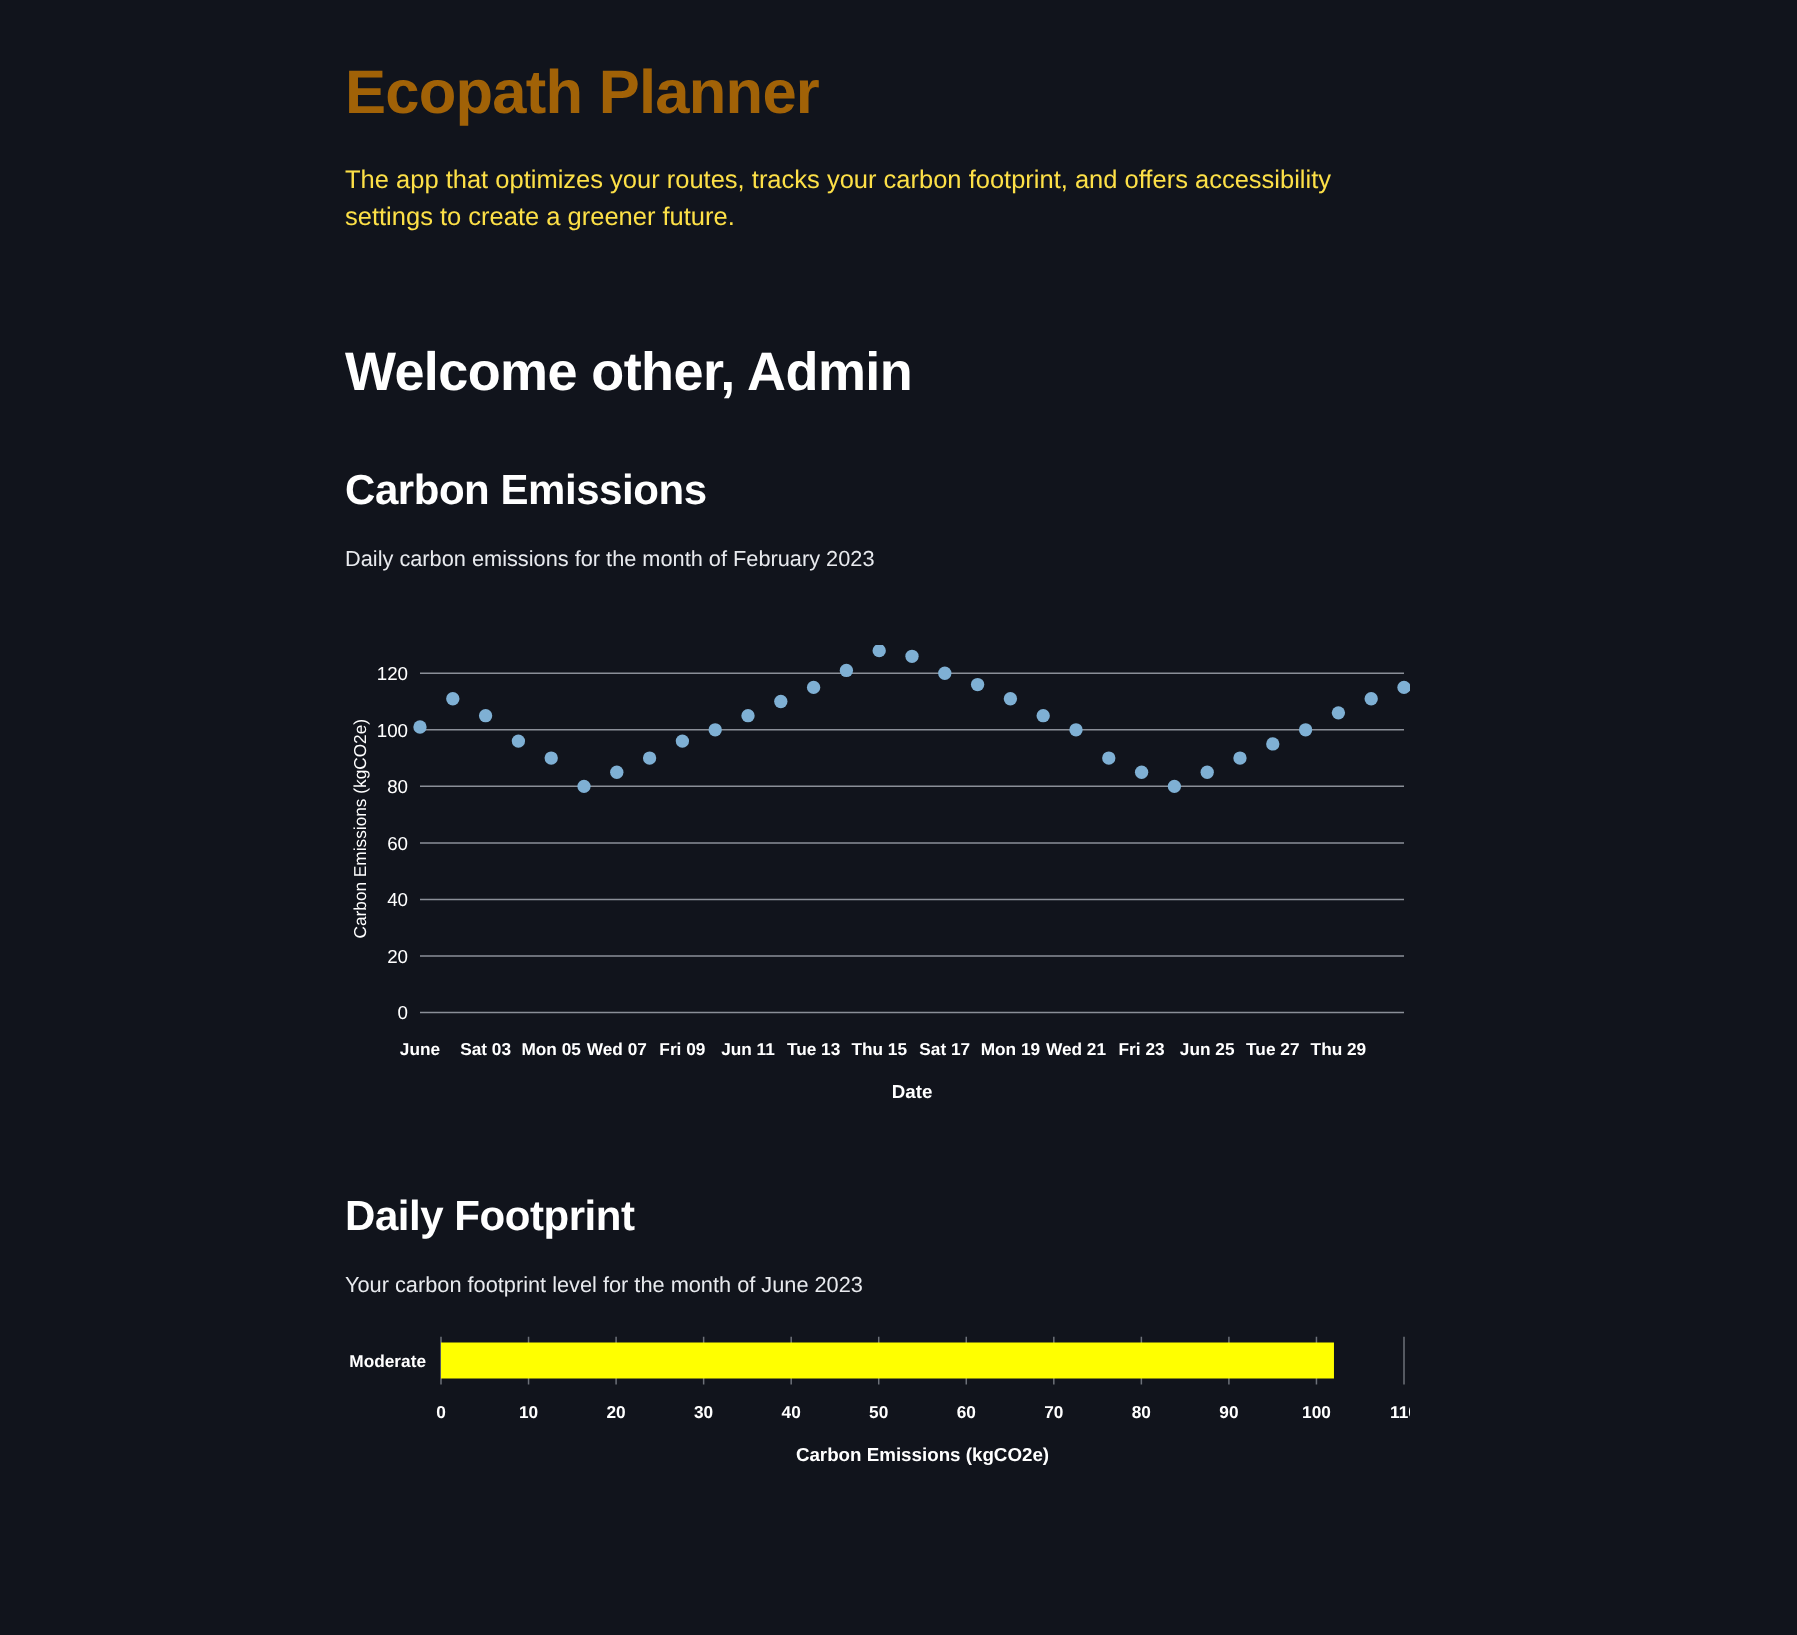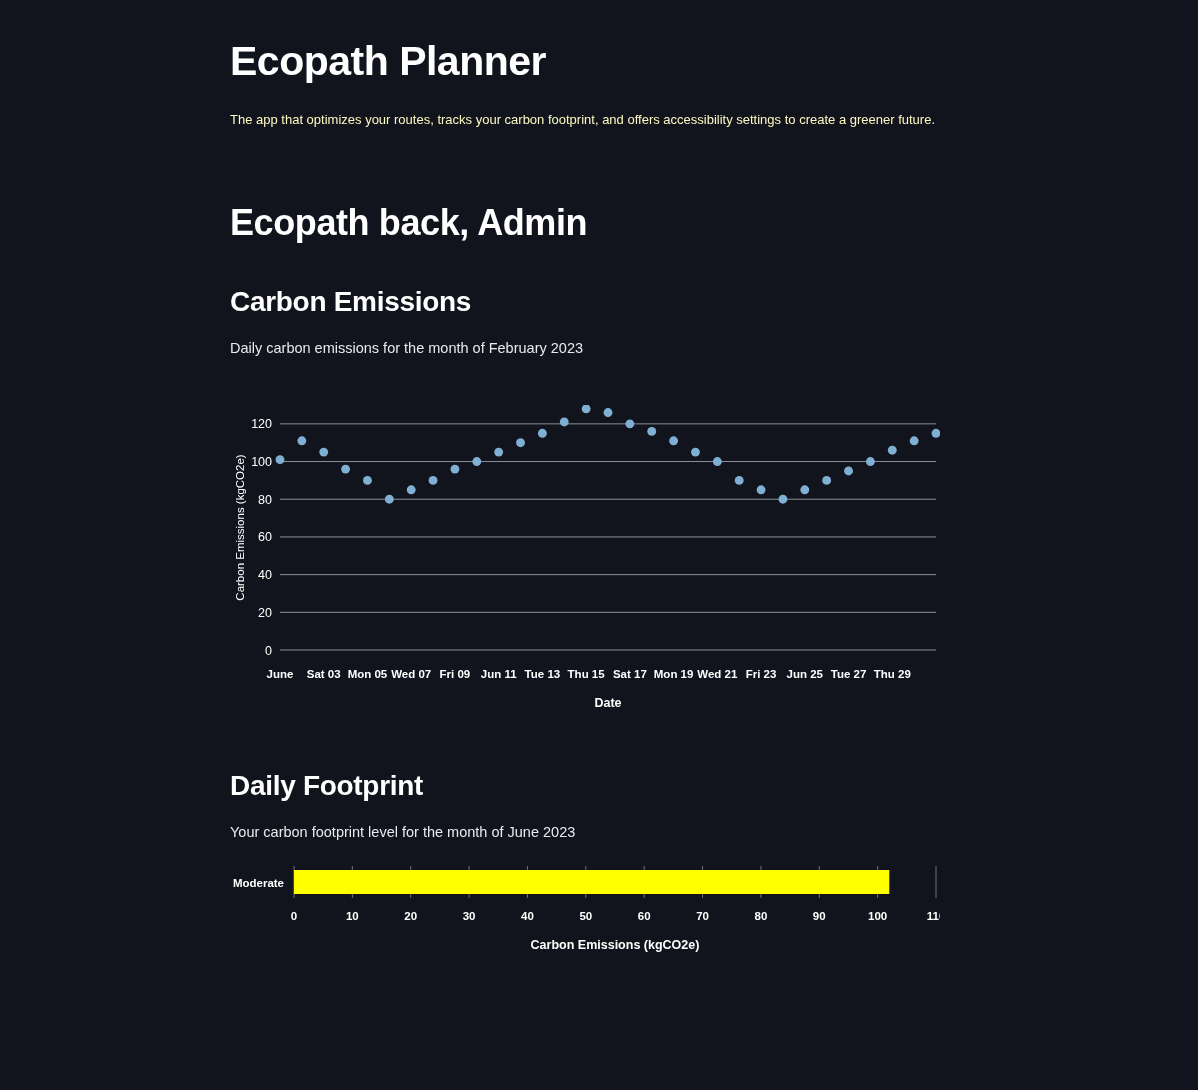--- a/index.html
+++ b/index.html
@@ -8,24 +8,24 @@
     background: #11141c;
     font-family: "Liberation Sans", sans-serif;
     color: #ffffff;
     overflow: hidden;
   }
   .page { position: relative; width: 1198px; height: 1090px; }
   .content { position: absolute; left: 230px; top: 0; width: 710px; }
 
   .app-title {
     font-size: 41px; font-weight: bold; letter-spacing: -0.5px;
-    margin-top: 38px; line-height: 1.15; color: #ffffff;
+    margin-top: 38px; line-height: 1.15; color: #a16207;
   }
   .app-sub {
-    font-size: 13px; line-height: 25px; color: #fef9c3;
+    font-size: 17px; line-height: 25px; color: #fde047;
     margin-top: 22px; width: 706px;
   }
   .welcome {
     font-size: 36px; font-weight: bold; letter-spacing: -0.4px;
     margin-top: 70px; color: #ffffff;
   }
   .section-title {
     font-size: 28px; font-weight: bold; letter-spacing: -0.3px;
     margin-top: 42px; color: #ffffff;
   }
@@ -56,21 +56,21 @@
 </style>
 </head>
 <body>
 
 <div class="page">
   <div class="content">
 
     <h1 class="app-title">Ecopath Planner</h1>
     <p class="app-sub">The app that optimizes your routes, tracks your carbon footprint, and offers accessibility settings to create a greener future.</p>
 
-    <h2 class="welcome">Ecopath back, Admin</h2>
+    <h2 class="welcome">Welcome other, Admin</h2>
 
     <h3 class="section-title">Carbon Emissions</h3>
     <p class="section-desc">Daily carbon emissions for the month of February 2023</p>
 
     <div class="chart-wrap">
       <svg class="chart-svg" id="scatter-svg" width="710" height="350" viewBox="0 0 710 350">
           <line x1="50" y1="278" x2="706" y2="278" class="grid-line"></line>
           <text x="42" y="282.5" class="ytick-label">0</text>
           <line x1="50" y1="240.30769230769232" x2="706" y2="240.30769230769232" class="grid-line"></line>
           <text x="42" y="244.80769230769232" class="ytick-label">20</text>

